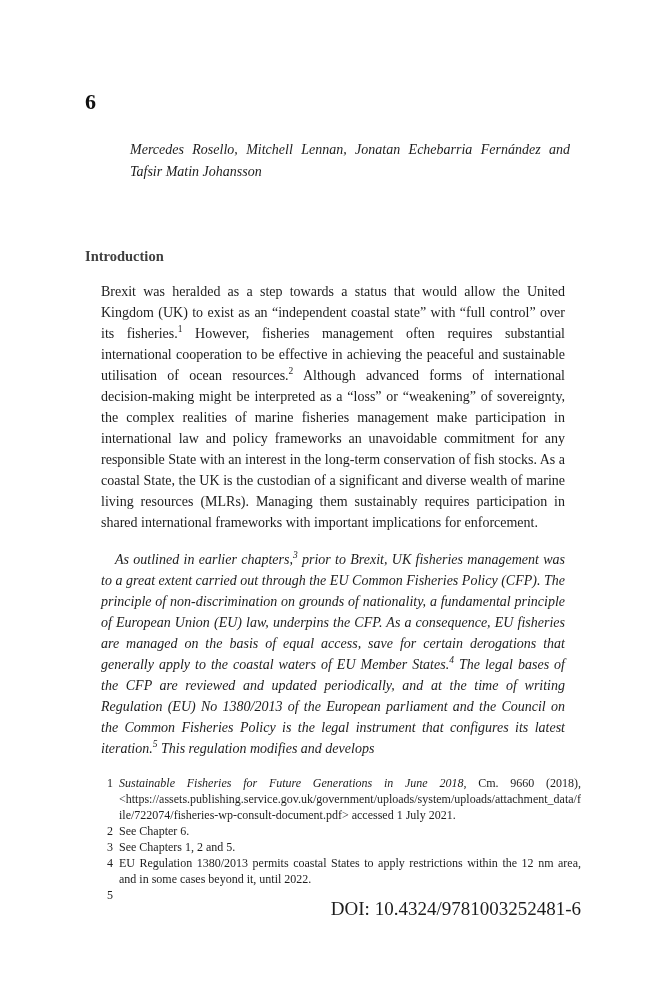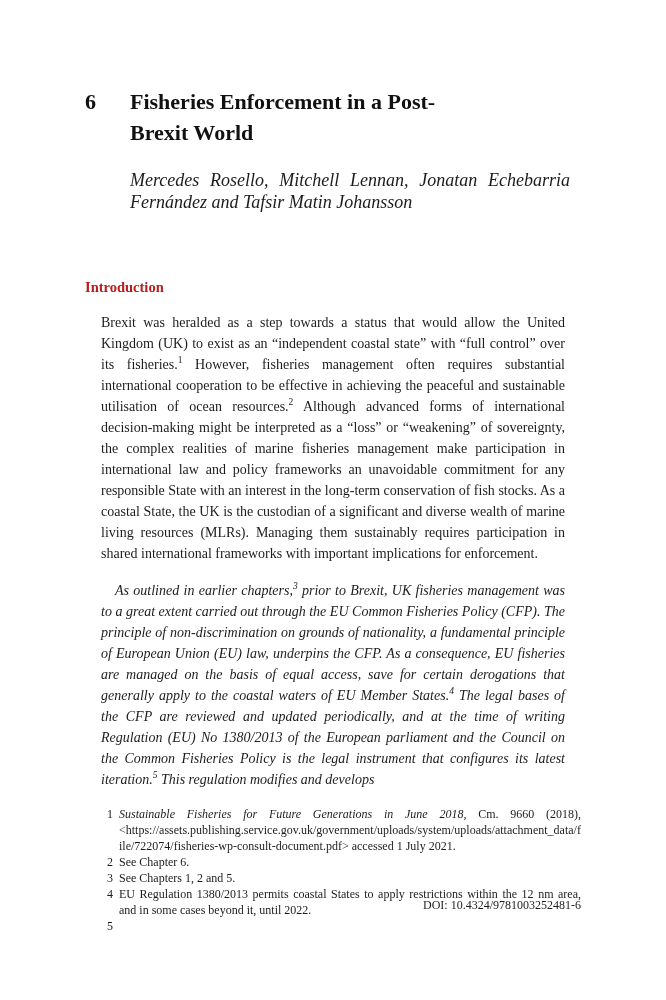--- a/index.html
+++ b/index.html
@@ -30,29 +30,29 @@
     width: 45px;
     flex: none;
   }
   .title-text {
     max-width: 355px;
   }
   .authors {
     margin: 22px 8px 0 45px;
     width: 440px;
     font-style: italic;
-    font-size: 18px;
+    font-size: 14px;
     line-height: 21.5px;
     text-align: justify;
   }
   .section-heading {
     margin: 66px 0 8px 0;
     font-size: 14.5px;
     font-weight: bold;
-    color: #b91c1c;
+    color: #404040;
   }
   .body-para {
     margin: 16px;
     font-size: 14px;
     line-height: 21px;
     text-align: justify;
   }
   .body-para.indent {
     text-indent: 14px;
     font-style: italic;
@@ -82,31 +82,30 @@
     overflow-wrap: anywhere;
   }
   .fn-italic {
     font-style: italic;
   }
   .doi {
     position: absolute;
     top: 898px;
     right: 85px;
     margin: 0;
-    font-size: 12px;
+    font-size: 19px;
   }
 </style>
 </head>
 <body>
 
 <div class="page">
 
   <h1 class="chapter-title">
       <span class="chapter-number">6</span>
-      <span class="title-text">Fisheries Enforcement in a Post-Brexit World</span>
     </h1>
 
   <p class="authors">Mercedes Rosello, Mitchell Lennan, Jonatan Echebarria Fernández and Tafsir Matin Johansson</p>
 
   <h2 class="section-heading">Introduction</h2>
 
   <p class="body-para"><span>Brexit was heralded as a step towards a status that would allow the United Kingdom (UK) to exist as an “independent coastal state” with “full control” over its fisheries.</span><sup class="fn-marker">1</sup><span> However, fisheries management often requires substantial international cooperation to be effective in achieving the peaceful and sustainable utilisation of ocean resources.</span><sup class="fn-marker">2</sup><span> Although advanced forms of international decision-making might be interpreted as a “loss” or “weakening” of sovereignty, the complex realities of marine fisheries management make participation in international law and policy frameworks an unavoidable commitment for any responsible State with an interest in the long-term conservation of fish stocks. As a coastal State, the UK is the custodian of a significant and diverse wealth of marine living resources (MLRs). Managing them sustainably requires participation in shared international frameworks with important implications for enforcement.</span></p>
 
   <p class="body-para indent"><span>As outlined in earlier chapters,</span><sup class="fn-marker">3</sup><span> prior to Brexit, UK fisheries management was to a great extent carried out through the EU Common Fisheries Policy (CFP). The principle of non-discrimination on grounds of nationality, a fundamental principle of European Union (EU) law, underpins the CFP. As a consequence, EU fisheries are managed on the basis of equal access, save for certain derogations that generally apply to the coastal waters of EU Member States.</span><sup class="fn-marker">4</sup><span> The legal bases of the CFP are reviewed and updated periodically, and at the time of writing Regulation (EU) No 1380/2013 of the European parliament and the Council on the Common Fisheries Policy is the legal instrument that configures its latest iteration.</span><sup class="fn-marker">5</sup><span> This regulation modifies and develops</span></p>
 

